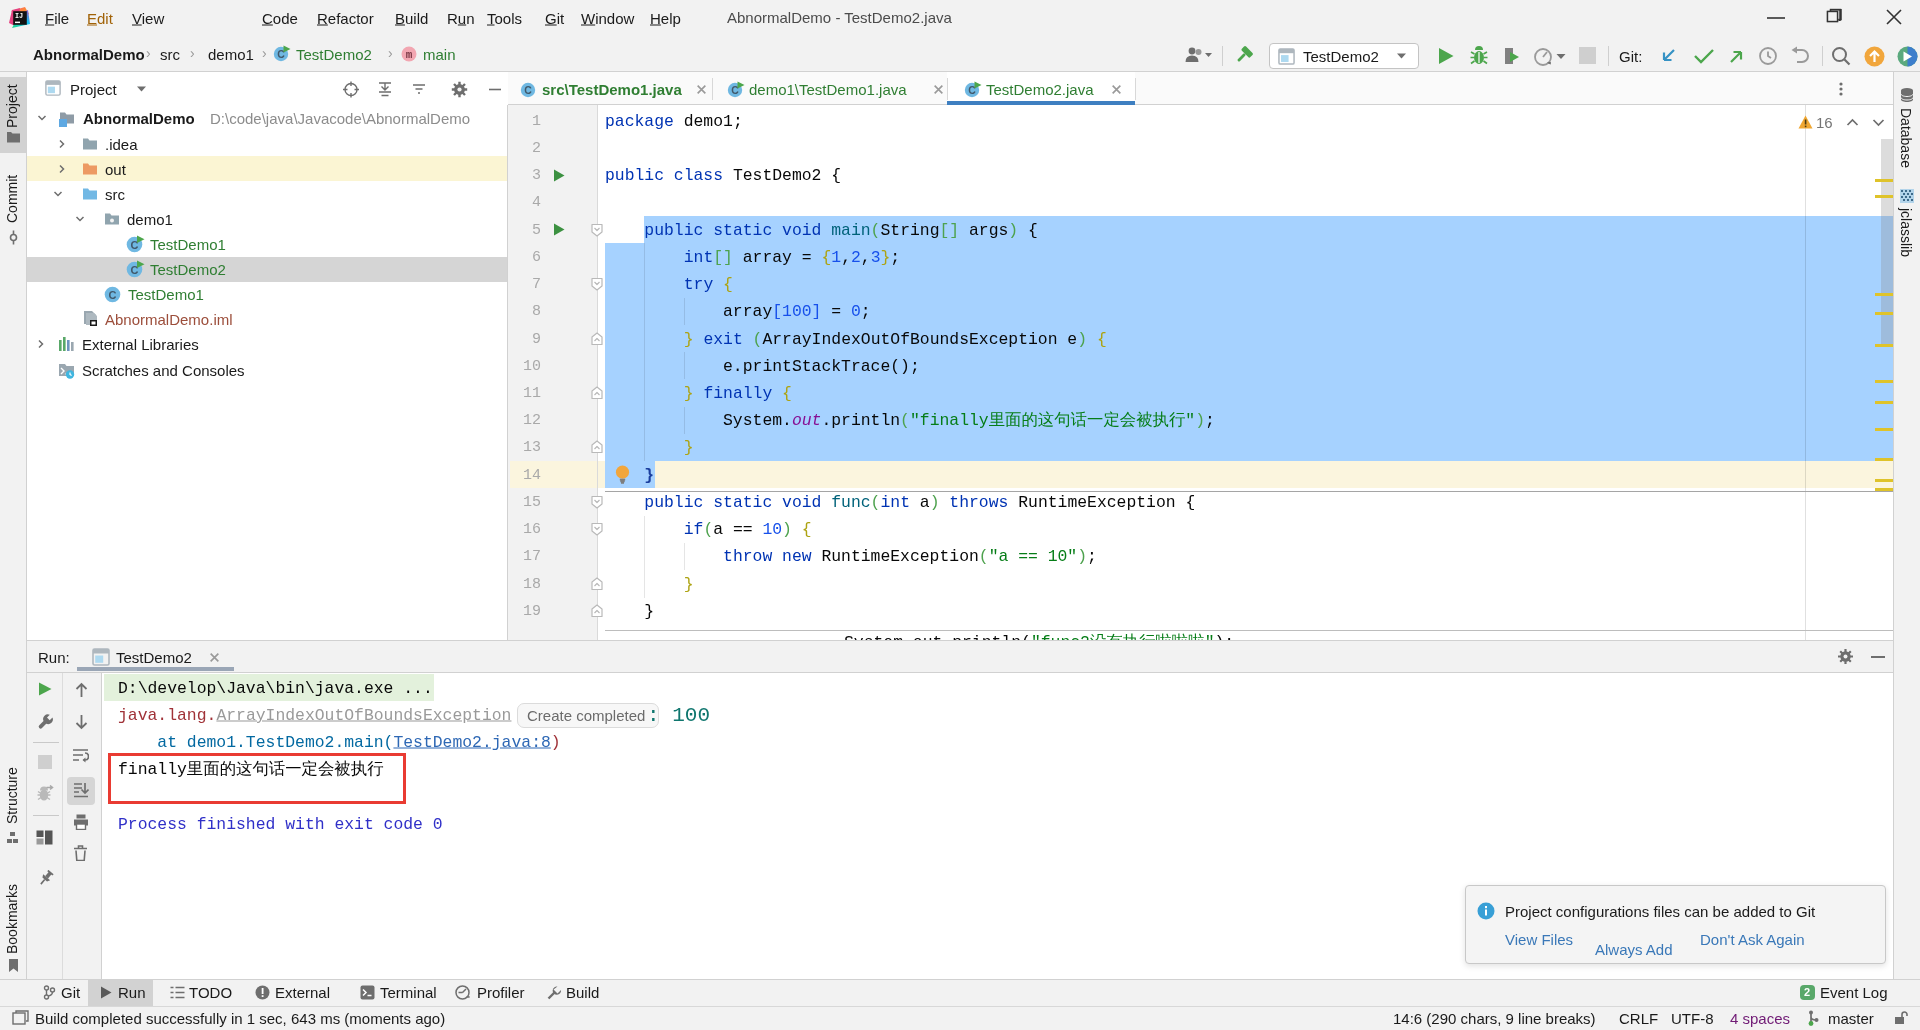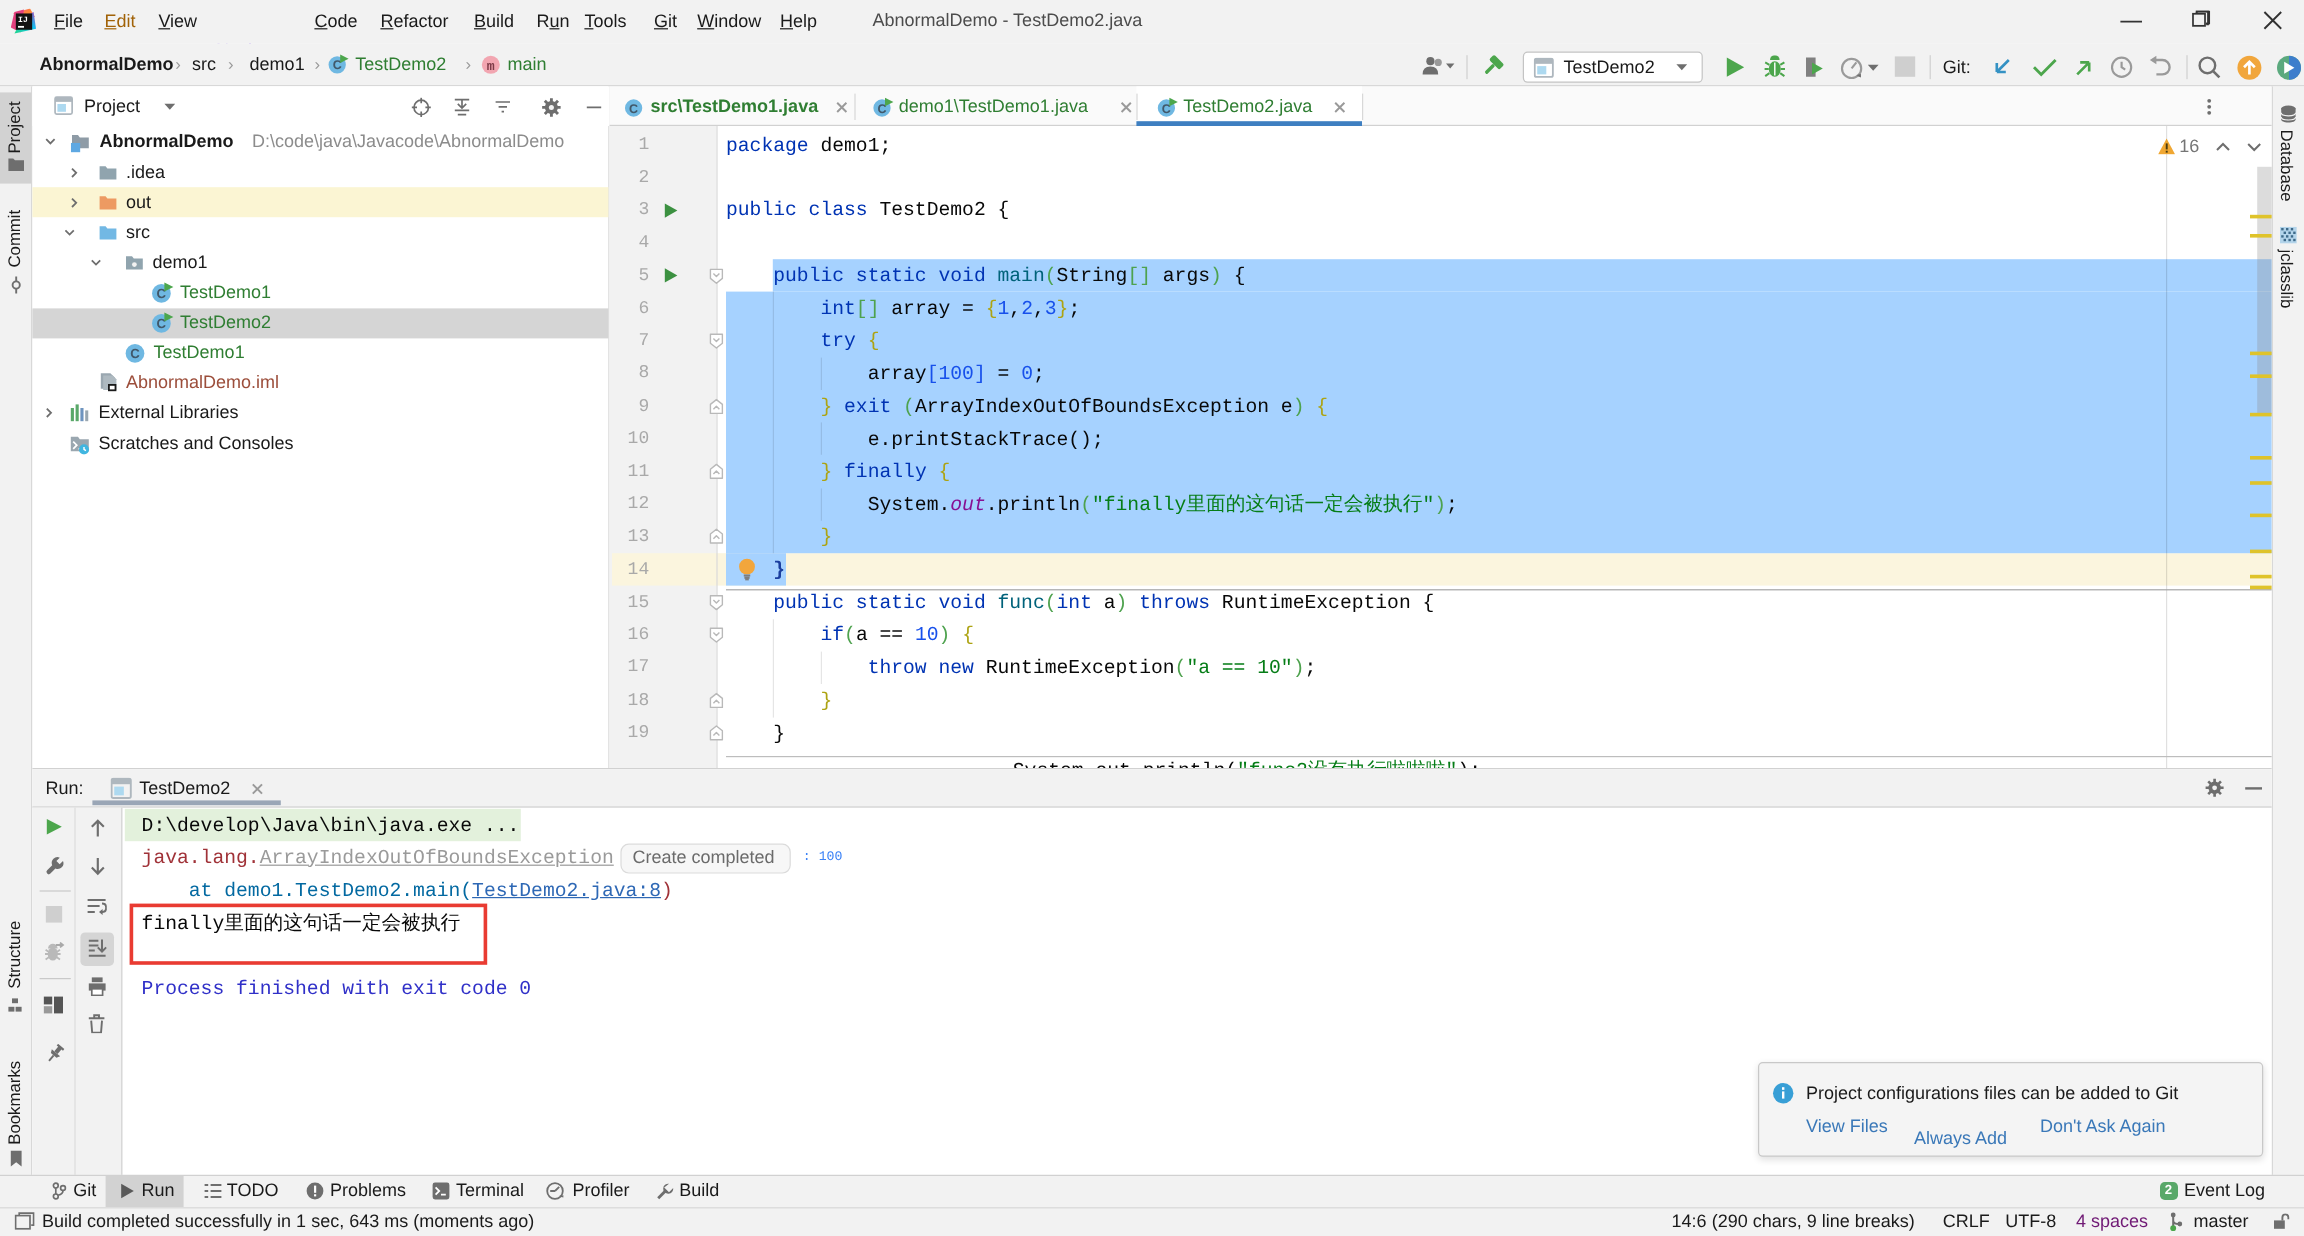--- a/index.html
+++ b/index.html
@@ -453,21 +453,21 @@
     <rect x="3.5" y="10" width="9" height="5.5" fill="#fff" stroke="#6E6E6E" stroke-width="1.4"></rect>
   </svg>
 <svg class="ab" style="left:73px;top:845px" width="15" height="16" viewBox="0 0 15 16">
     <path d="M1 3.5 h13 M5.5 3 V1 h4 v2 M3 5.5 l0.8 10 h7.4 L12 5.5" fill="none" stroke="#6E6E6E" stroke-width="1.6"></path>
   </svg>
 <div class="ab " style="left:104px;top:674px;width:330px;height:27px;background:#E3F1DC"></div>
 <div class="ab mono pre" style="left:118.0px;top:687.5px;transform:translateY(-50%);font-size:16.4px;color:#080808">D:\develop\Java\bin\java.exe ...</div>
 <div class="ab mono pre" style="left:118.0px;top:714.8px;transform:translateY(-50%);font-size:16.4px;color:#080808"><span style="color:#A03238">java.lang.</span><span style="color:#9a9a9a;text-decoration:underline">ArrayIndexOutOfBoundsException</span></div>
 <div class="ab " style="left:517px;top:703px;width:142px;height:25px;background:#F7F7F7;border:1px solid #DBDBDB;border-radius:7px"></div>
 <div class="ab " style="left:527px;top:715px;transform:translateY(-50%);font-size:15px;color:#6b6b6b;font-weight:normal;white-space:pre;">Create completed</div>
-<div class="ab mono pre" style="left:669px;top:714.8px;transform:translateY(-50%);font-size:11px;color:#3b82f6">: 100</div>
+<div class="ab mono pre" style="left:647px;top:714.8px;transform:translateY(-50%);font-size:21px;color:#0f766e">: 100</div>
 <div class="ab mono pre" style="left:118.0px;top:742.1px;transform:translateY(-50%);font-size:16.4px;color:#080808"><span style="color:#0369a1">    at demo1.TestDemo2.main(</span><span style="color:#2E68B5;text-decoration:underline">TestDemo2.java:8</span><span style="color:#A03238">)</span></div>
 <div class="ab mono pre" style="left:118.0px;top:769.4px;transform:translateY(-50%);font-size:16.4px;color:#080808">finally里面的这句话一定会被执行</div>
 <div class="ab mono pre" style="left:118.0px;top:824.4px;transform:translateY(-50%);font-size:16.4px;color:#080808"><span style="color:#3030C8">Process finished with exit code 0</span></div>
 <div class="ab " style="left:108px;top:753px;width:298px;height:51px;border:3px solid #E93B32"></div>
 <div class="ab " style="left:0px;top:979px;width:1920px;height:27px;background:#F2F2F2;border-top:1px solid #D1D1D1"></div>
 <div class="ab " style="left:88px;top:980px;width:65px;height:26px;background:#D2D2D2"></div>
 <svg class="ab" style="left:43px;top:985px" width="13" height="15" viewBox="0 0 13 15">
     <circle cx="3.5" cy="3" r="2" fill="none" stroke="#6E6E6E" stroke-width="1.4"></circle>
     <circle cx="9.5" cy="5" r="2" fill="none" stroke="#6E6E6E" stroke-width="1.4"></circle>
     <circle cx="3.5" cy="12" r="2" fill="none" stroke="#6E6E6E" stroke-width="1.4"></circle>
@@ -482,21 +482,21 @@
     <g stroke="#6E6E6E" stroke-width="1.6">
       <path d="M0.5 1.5 h3 M0.5 6.5 h3 M0.5 11.5 h3 M5.5 1.5 h9 M5.5 6.5 h9 M5.5 11.5 h9"></path>
     </g>
   </svg>
 <div class="ab " style="left:189px;top:992px;transform:translateY(-50%);font-size:15px;color:#1a1a1a;font-weight:normal;white-space:pre;">TODO</div>
 <svg class="ab" style="left:255px;top:985px" width="15" height="15" viewBox="0 0 15 15">
     <circle cx="7.5" cy="7.5" r="7" fill="#6E6E6E"></circle>
     <rect x="6.7" y="3" width="1.8" height="6" fill="#fff"></rect>
     <rect x="6.7" y="10.2" width="1.8" height="1.8" fill="#fff"></rect>
   </svg>
-<div class="ab " style="left:275px;top:992px;transform:translateY(-50%);font-size:15px;color:#1a1a1a;font-weight:normal;white-space:pre;">Problems</div>
+<div class="ab " style="left:275px;top:992px;transform:translateY(-50%);font-size:15px;color:#1a1a1a;font-weight:normal;white-space:pre;">External</div>
 <svg class="ab" style="left:360px;top:985px" width="15" height="15" viewBox="0 0 15 15">
     <rect x="0.5" y="0.5" width="14" height="14" rx="2" fill="#6E6E6E"></rect>
     <path d="M3 4.5 L6 7.5 L3 10.5 M7.5 10.5 h4" stroke="#fff" stroke-width="1.5" fill="none"></path>
   </svg>
 <div class="ab " style="left:380px;top:992px;transform:translateY(-50%);font-size:15px;color:#1a1a1a;font-weight:normal;white-space:pre;">Terminal</div>
 <svg class="ab" style="left:455px;top:985px" width="15" height="15" viewBox="0 0 15 15">
     <circle cx="7.5" cy="7.5" r="6.5" fill="none" stroke="#6E6E6E" stroke-width="1.5"></circle>
     <path d="M7.5 7.5 L11 4 M7.5 7.5 h-4" stroke="#6E6E6E" stroke-width="1.5"></path>
     <path d="M11 11.5 a5 5 0 0 0 3.5 1.5 v-2" fill="#6E6E6E"></path>
   </svg>

